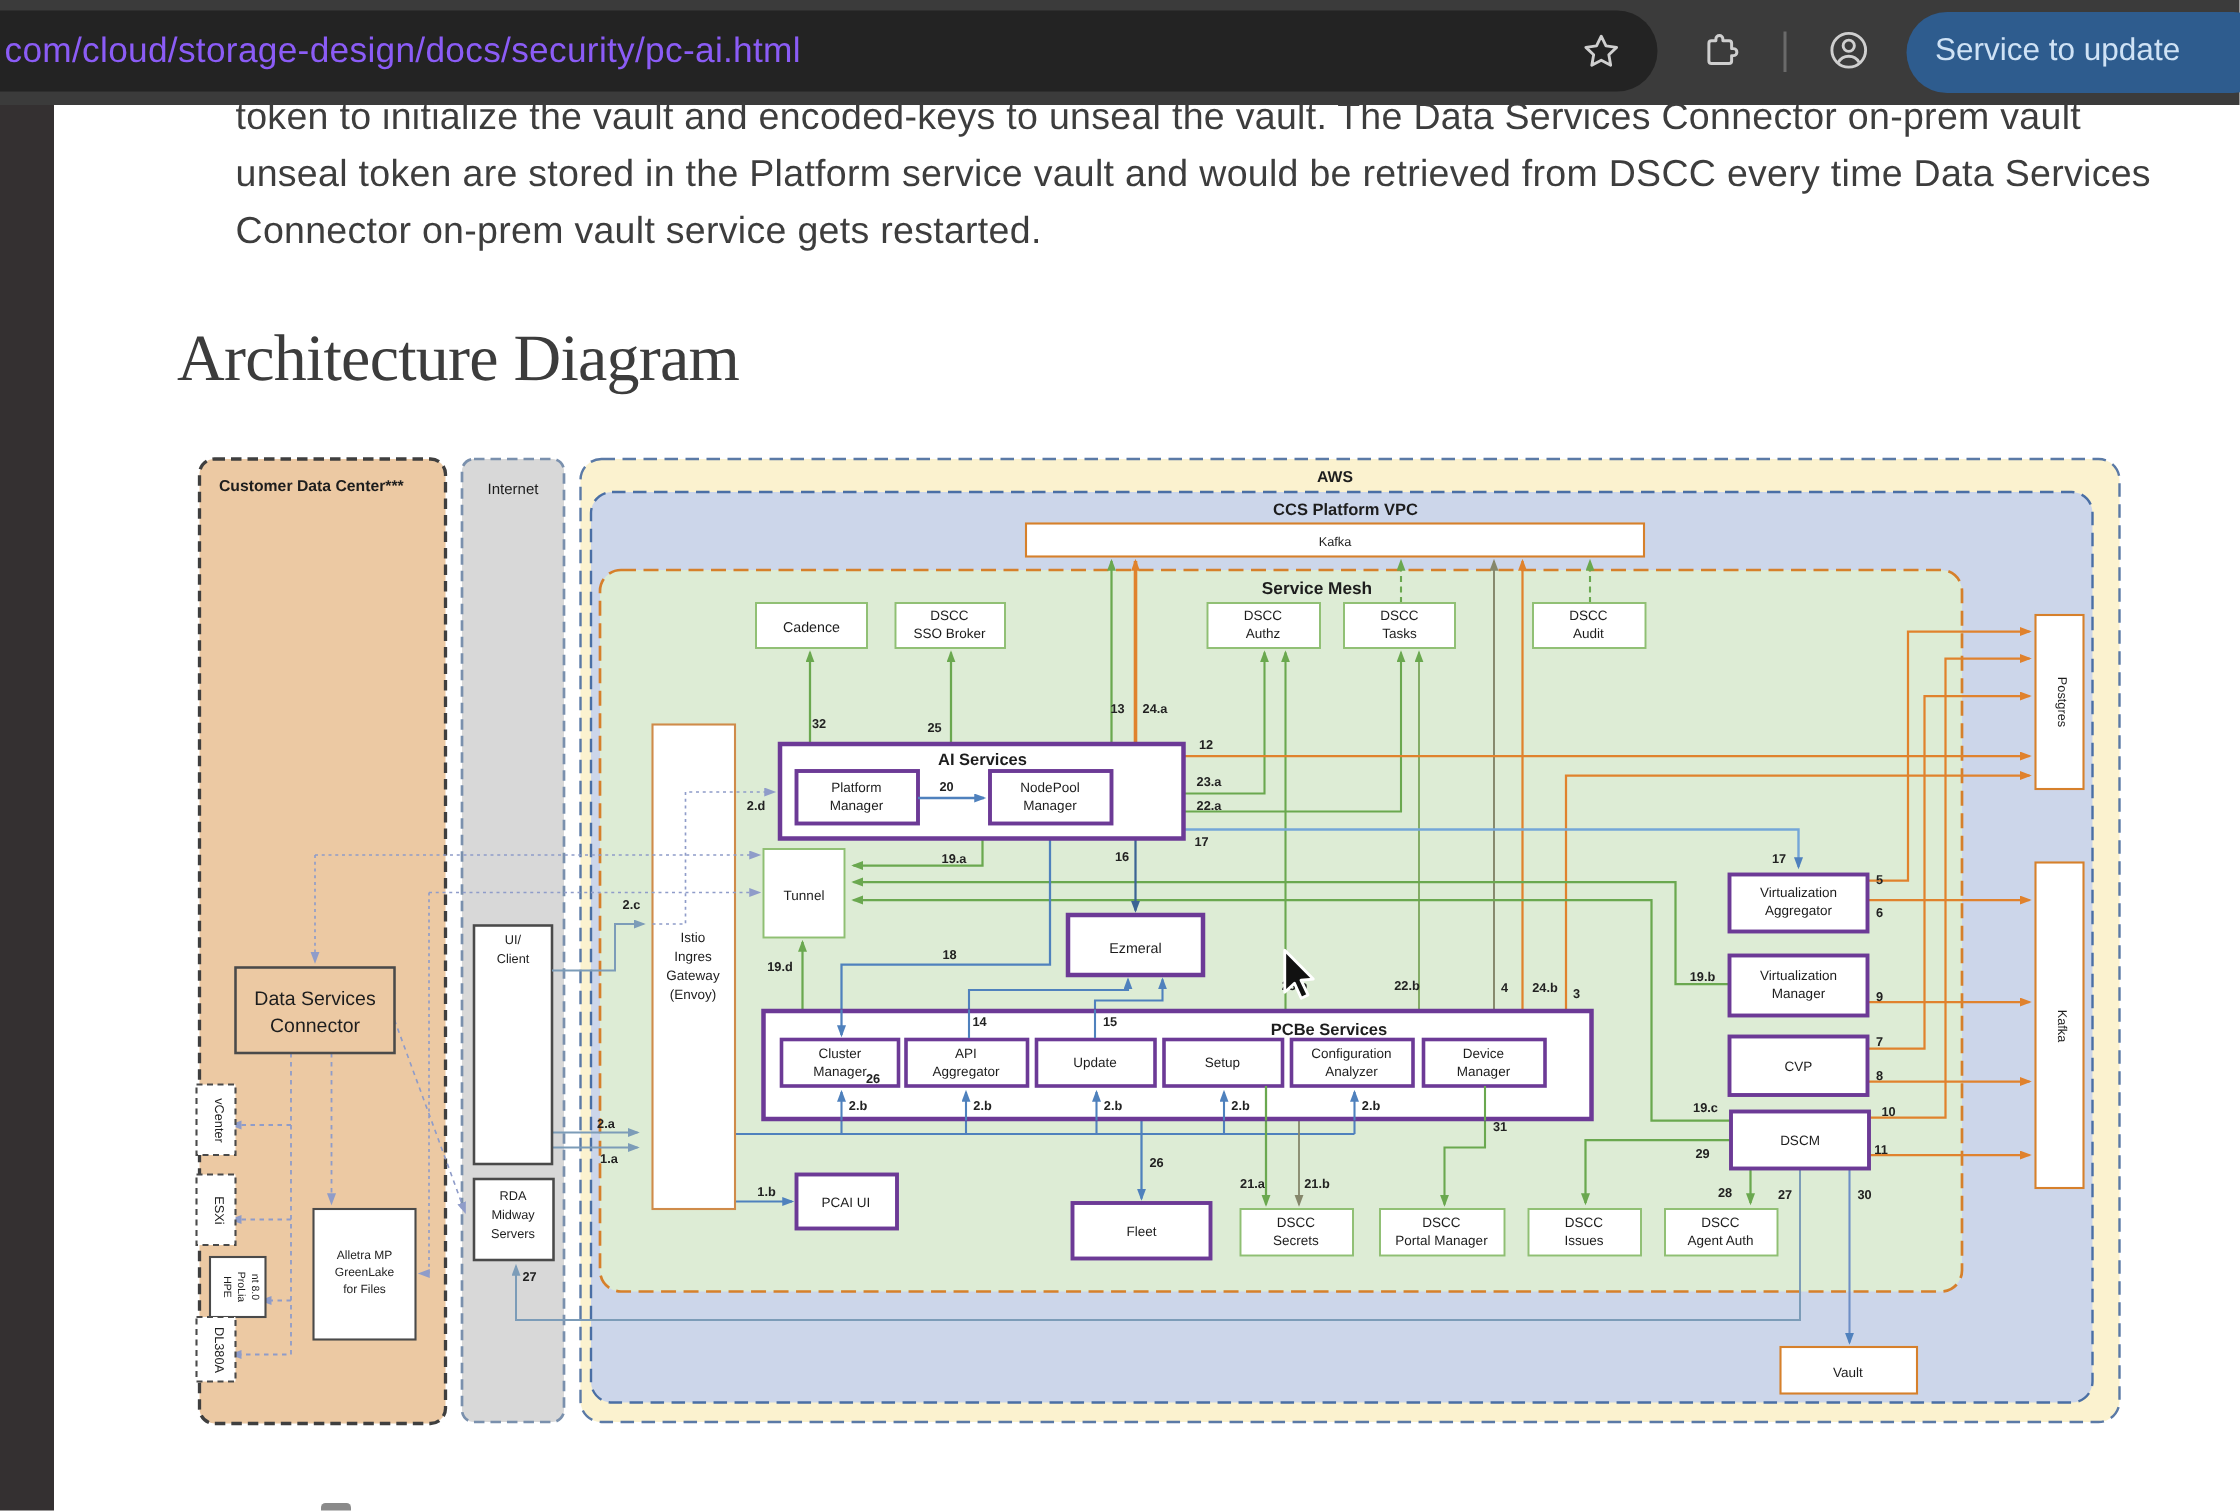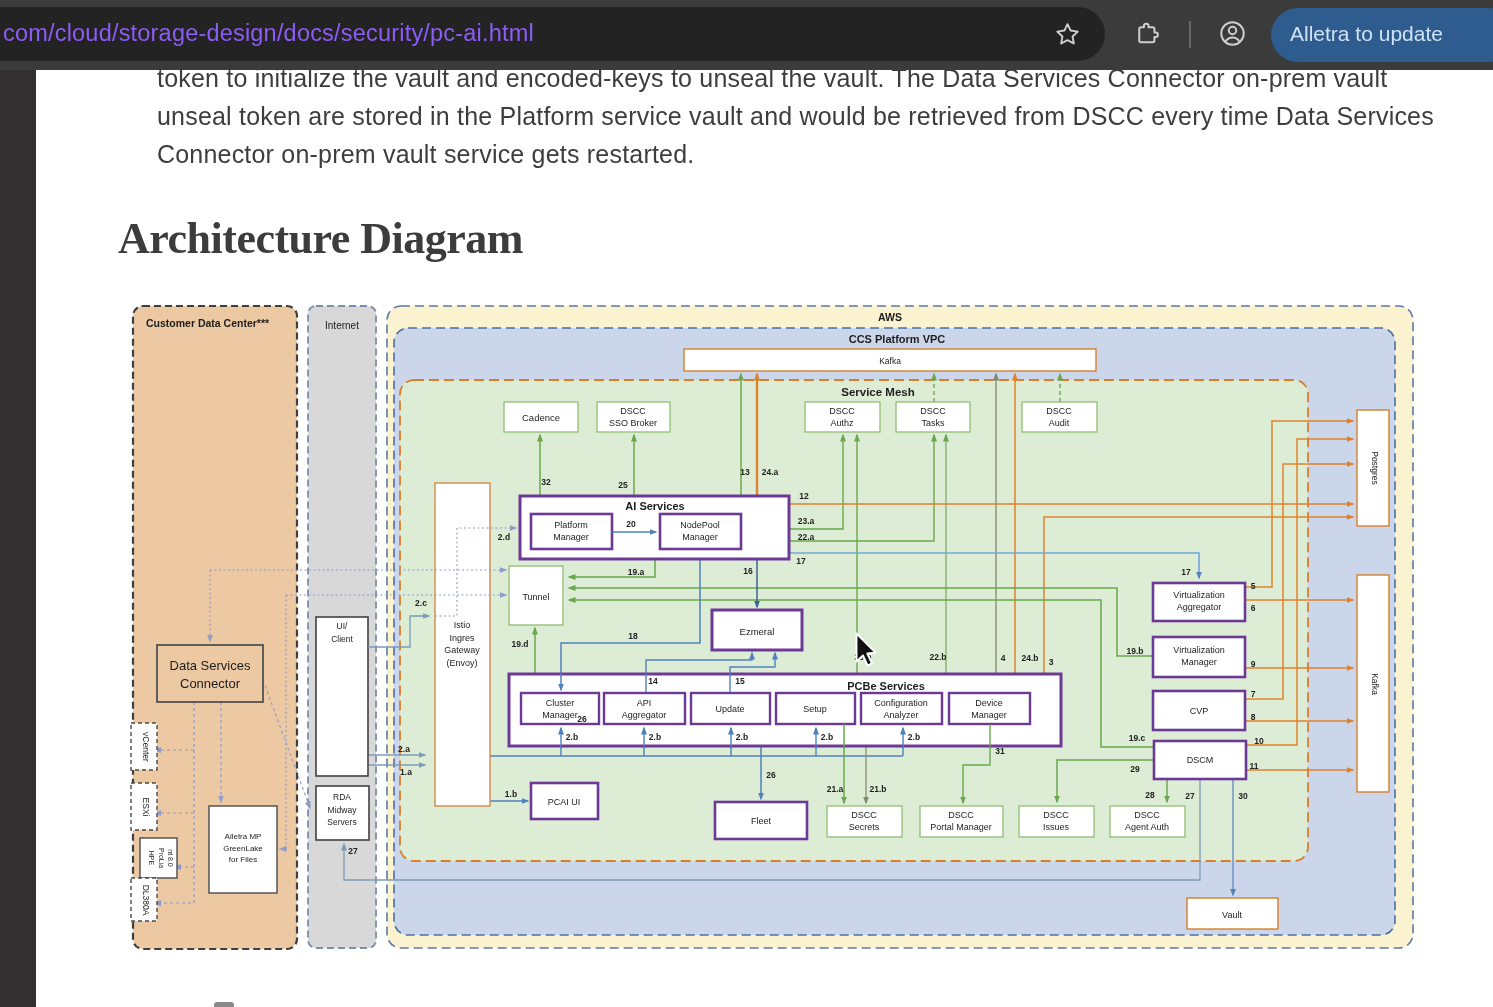--- a/index.html
+++ b/index.html
@@ -13,24 +13,24 @@
 <svg class="abs" style="left:1134px;top:19px" width="28" height="28" viewBox="0 0 24 24" fill="none" stroke="#cfcfcf" stroke-width="1.7">
     <path d="M8.5 6a2 2 0 0 1 4 0v1h3.5a1.5 1.5 0 0 1 1.5 1.5v3h1a2 2 0 1 1 0 4h-1v3a1.5 1.5 0 0 1-1.5 1.5H6A1.5 1.5 0 0 1 4.5 18.5v-10A1.5 1.5 0 0 1 6 7h2.5z" stroke-linejoin="round"></path>
   </svg>
 <div class="abs" style="left:1189px;top:21px;width:2px;height:27px;background:#6a6a6a"></div>
 <svg class="abs" style="left:1218px;top:19px" width="29" height="29" viewBox="0 0 24 24" fill="none" stroke="#cfcfcf" stroke-width="1.6">
     <circle cx="12" cy="12" r="9.3"></circle>
     <circle cx="12" cy="9.5" r="3.1"></circle>
     <path d="M6.3 18.7a6.5 6.5 0 0 1 11.4 0"></path>
   </svg>
 <div class="abs" style="left:1271px;top:8px;width:245px;height:54px;border-radius:27px;background:#2e5c8e"></div>
-<div class="abs" style="left:1290px;top:22px;font-size:21px;color:#cfe2f5">Alletra to update</div>
+<div class="abs" style="left:1290px;top:22px;font-size:21px;color:#cfe2f5">Service to update</div>
 <div class="abs" style="left:0;top:70px;width:36px;height:937px;background:#343031"></div>
 <div class="abs" style="left:157px;top:59px;width:1300px;font-size:25px;line-height:38px;letter-spacing:.2px;color:#3d3d3d">token to initialize the vault and encoded-keys to unseal the vault. The Data Services Connector on-prem vault<br>unseal token are stored in the Platform service vault and would be retrieved from DSCC every time Data Services<br>Connector on-prem vault service gets restarted.</div>
-<div class="abs" style="left:118px;top:213px;font-size:44px;font-weight:bold;font-family:'Liberation Serif',serif;color:#3c3c3c;letter-spacing:-0.5px">Architecture Diagram</div>
+<div class="abs" style="left:118px;top:213px;font-size:44px;font-weight:normal;font-family:'Liberation Serif',serif;color:#3c3c3c;letter-spacing:-0.5px">Architecture Diagram</div>
 <div class="abs" style="left:214px;top:1002px;width:20px;height:5px;border-radius:3px 3px 0 0;background:#8a8a8a"></div>
 <svg class="abs" style="left:118px;top:293px;filter:blur(0.4px)" width="1296" height="663" viewBox="118 293 1296 663" font-family="Liberation Sans,sans-serif">
 <defs>
 <marker id="ag" markerUnits="userSpaceOnUse" markerWidth="9" markerHeight="8" refX="6.5" refY="3" orient="auto">
         <path d="M0 0L8 3L0 6Z" fill="#6aa84f"></path>
       </marker>
 <marker id="agL" markerUnits="userSpaceOnUse" markerWidth="9" markerHeight="8" refX="1" refY="3" orient="auto-start-reverse">
         <path d="M0 0L8 3L0 6Z" fill="#6aa84f"></path>
       </marker>
 <marker id="ao" markerUnits="userSpaceOnUse" markerWidth="9" markerHeight="8" refX="6.5" refY="3" orient="auto">

